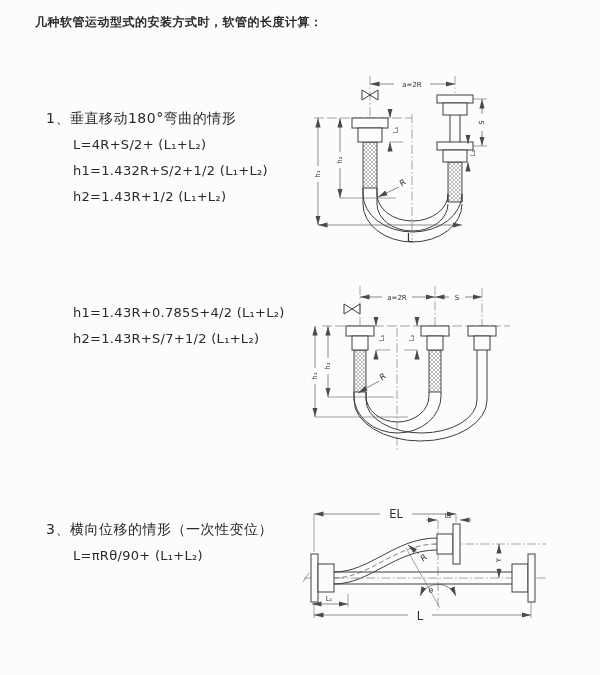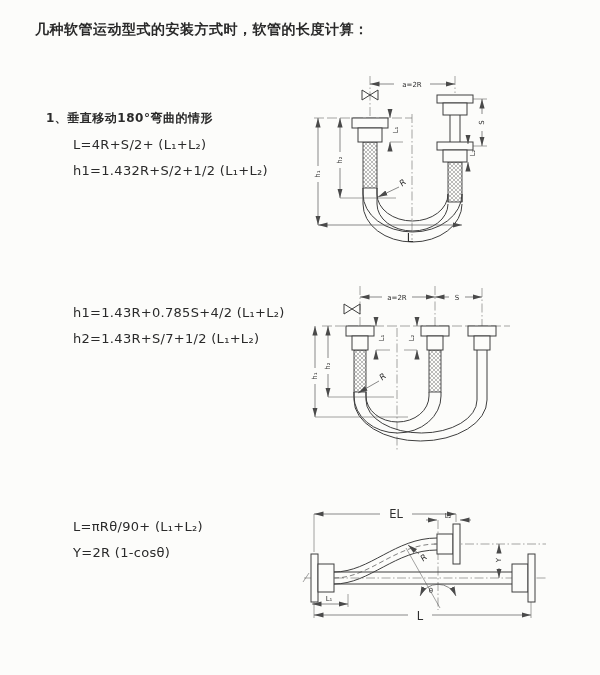--- a/index.html
+++ b/index.html
@@ -3,28 +3,28 @@
 <meta charset="utf-8">
 <style>
   html,body{margin:0;padding:0;}
   body{
     width:600px;height:675px;position:relative;
     background:#fcfcfa;overflow:hidden;
     font-family:"DejaVu Sans","Liberation Sans",sans-serif;
     color:#2a2a2a;
   }
   .page-title{
-    position:absolute;left:35px;top:21px;
-    font-size:14px;font-weight:600;letter-spacing:0.5px;
+    position:absolute;left:35px;top:14px;
+    font-size:12px;font-weight:600;letter-spacing:0.5px;
   }
   .sec{position:absolute;left:46px;}
   .sec-1{top:108px;}
   .sec-2{top:305px;}
   .sec-3{top:519px;}
-  .sec-heading{font-size:12px;font-weight:700;line-height:20px;margin-bottom:9px;letter-spacing:0.5px;}
+  .sec-heading{font-size:14px;font-weight:400;line-height:20px;margin-bottom:9px;letter-spacing:0.5px;}
   .formula{font-size:13px;line-height:16px;margin-bottom:10px;padding-left:27px;letter-spacing:0.3px;}
   .diagram{position:absolute;}
   .d1{left:300px;top:70px;}
   .d2{left:300px;top:280px;}
   .d3{left:300px;top:500px;}
   
   .obj{fill:none;stroke:#3f3f3f;stroke-width:1;}
   .fl{fill:#fcfcfa;stroke:#3f3f3f;stroke-width:1;}
   .dim{fill:none;stroke:#565656;stroke-width:0.7;}
   .ext{fill:none;stroke:#565656;stroke-width:0.55;}
@@ -37,30 +37,31 @@
 </style>
 </head>
 <body>
 
 <div class="page-title">几种软管运动型式的安装方式时，软管的长度计算：</div>
 
 <div class="sec sec-1">
   <div class="sec-heading">1、垂直移动180°弯曲的情形</div>
   <div class="formula">L=4R+S/2+ (L₁+L₂)</div>
   <div class="formula">h1=1.432R+S/2+1/2 (L₁+L₂)</div>
+  <div class="formula">h2=1.43R+1/2 (L₁+L₂)</div>
 </div>
 
 <div class="sec sec-2">
   <div class="formula">h1=1.43R+0.785S+4/2 (L₁+L₂)</div>
   <div class="formula">h2=1.43R+S/7+1/2 (L₁+L₂)</div>
 </div>
 
 <div class="sec sec-3">
+  <div class="sec-heading">3、横向位移的情形（一次性变位）</div>
   <div class="formula">L=πRθ/90+ (L₁+L₂)</div>
-  <div class="formula">Y=2R (1-cosθ)</div>
 </div>
 
 <svg class="diagram d1" width="300" height="190" viewBox="0 0 300 190">
   <defs>
     <marker id="d1ar" viewBox="0 0 10 8" refX="9.5" refY="4" markerWidth="10" markerHeight="8" orient="auto-start-reverse" markerUnits="userSpaceOnUse">
       <path d="M0,1.4 L9.5,4 L0,6.6 Z" fill="#4a4a4a"></path>
     </marker>
     <pattern id="d1h" width="4" height="4" patternUnits="userSpaceOnUse">
       <path d="M0,4 L4,0 M0,0 L4,4" stroke="#7a7a7a" stroke-width="0.5"></path>
     </pattern>

